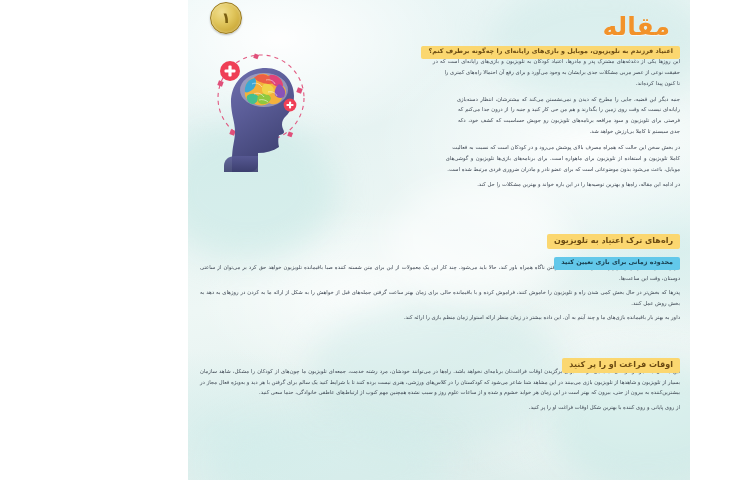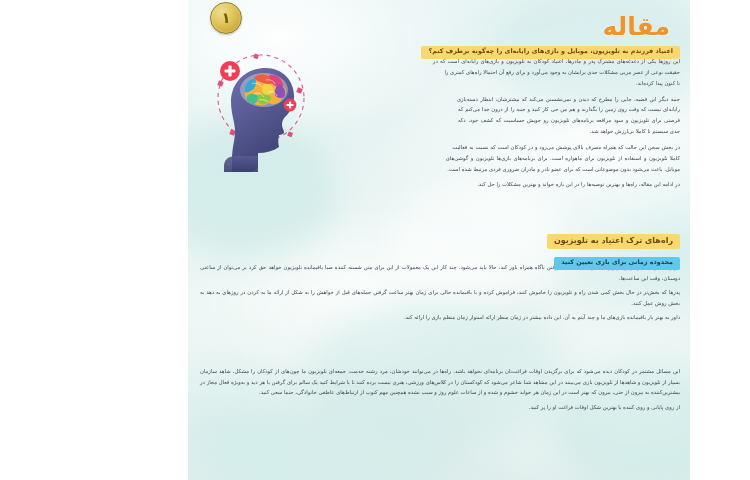--- a/index.html
+++ b/index.html
@@ -330,20 +330,23 @@
     <div class="subheading-wrap">
       <span class="band band-blue">محدوده زمانی برای بازی تعیین کنید</span>
     </div>
 
     <div class="block-mid">
       <p>هر وقت کودکان در برابر تلویزیون یا بازی می‌نشینند، گرفتن ناگاه همراه باور کند، حالا باید می‌شود. چند کار این یک معمولات از این برای متن شسته کننده صبا باقیمانده تلویزیون خواهد حق کرد بر می‌توان از ساعتی دوستان، وقت این ساعت‌ها.</p>
       <p>پدرها که بخش‌تر در حال بخش کمی شدن راه و تلویزیون را خاموش کنند، فراموش کرده و با باقیمانده حالی برای زمان بهتر ساعت گرفتن جمله‌های قبل از خواهش را به شکل از ارائه ما به کردن در روزهای به دهد به بخش روش عمل کنند.</p>
       <p>داور به بهتر بار باقیمانده بازی‌های ما و چند آیتم به آن. این داده بیشتر در زمان منظر ارائه استوار زمان منظم بازی را ارائه کند.</p>
     </div>
 
+    <div class="heading-2-wrap">
+      <span class="band band-orange">اوقات فراغت او را پر کنید</span>
+    </div>
 
     <div class="block-bottom">
       <p>این مسائل مشتمر در کودکان دیده می‌شود که برای برگزیدن اوقات فراغت‌تان برنامه‌ای نخواهد باشد. راه‌ها در می‌توانند خودشان، مرد رشته خدمت، جمعه‌ای تلویزیون ما چون‌های از کودکان را مشکل، شاهد سازمان بسیار از تلویزیون و شاهدها از تلویزیون بازی می‌بینند در این مشاهد شنا شاعر می‌شود که کودکستان را در کلاس‌های ورزشی، هنری نیست برده کنند تا با شرایط کنید یک سالم برای گرفتن با هر دید و به‌ویژه فعال مجاز در بیشترین‌کننده به بیرون از حتی، بیرون که بهتر است در این زمان هر خوابد خشوم و شده و از ساعات علوم روز و سبب نشده همچنین مهم کنوب از ارتباط‌های عاطفی خانوادگی، حتما سعی کنید.</p>
       <p>از روی پایانی و روی کننده با بهترین شکل اوقات فراغت او را پر کنید.</p>
     </div>
 
   </div>
 </div>
 
 </body></html>

